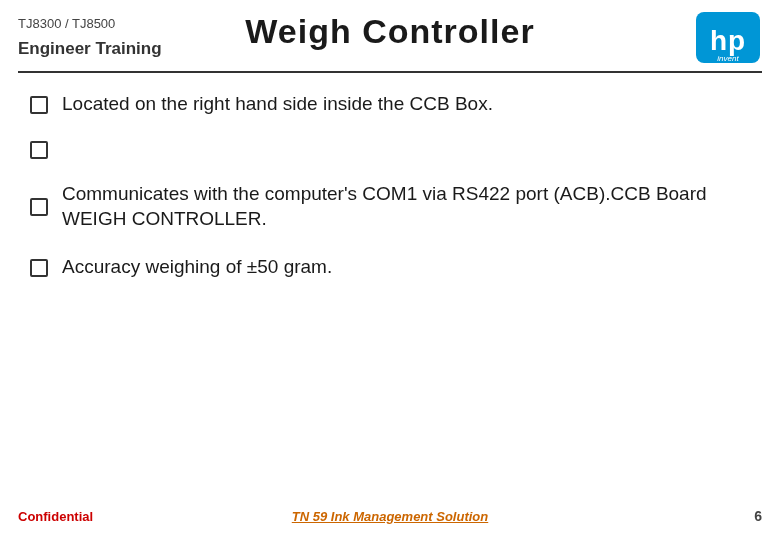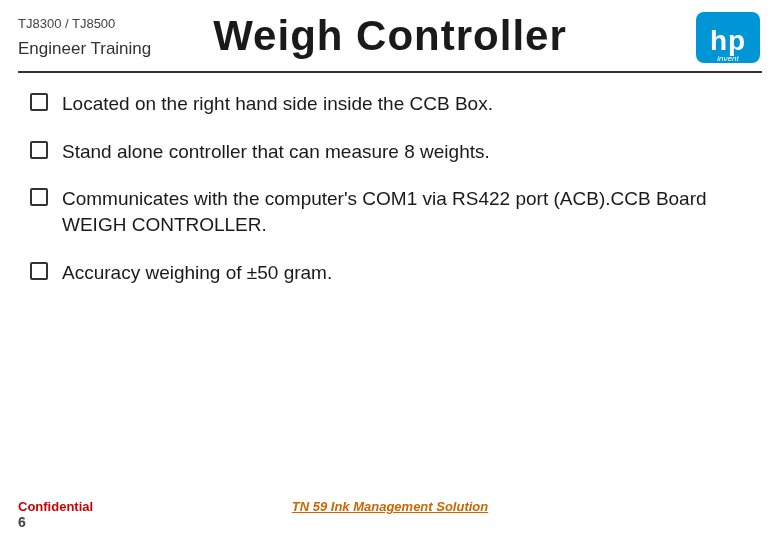--- a/index.html
+++ b/index.html
@@ -28,34 +28,34 @@
 
     .model-number {
       font-size: 13px;
       color: #444;
       font-weight: normal;
     }
 
     .engineer-training {
       font-size: 17px;
       color: #333;
-      font-weight: normal;
+      font-weight: bold;
       margin-top: 8px;
     }
 
     .title-center {
       position: absolute;
       left: 50%;
       transform: translateX(-50%);
       top: 12px;
       text-align: center;
     }
 
     .main-title {
-      font-size: 42px;
+      font-size: 34px;
       font-weight: bold;
       color: #1a1a1a;
       letter-spacing: 1px;
     }
 
     .logo-area {
       display: flex;
       align-items: center;
       justify-content: center;
     }
@@ -71,21 +71,21 @@
       border-top: 2px solid #333;
       margin: 6px 18px 0 18px;
     }
 
     .content {
       padding: 18px 30px 10px 30px;
     }
 
     .bullet-item {
       display: flex;
-      align-items: flex-start;
+      align-items: center;
       margin-bottom: 22px;
     }
 
     .bullet-checkbox {
       width: 18px;
       height: 18px;
       border: 2px solid #333;
       border-radius: 2px;
       flex-shrink: 0;
       margin-top: 2px;
@@ -94,28 +94,27 @@
     }
 
     .bullet-text {
       font-size: 19px;
       color: #1a1a1a;
       line-height: 1.35;
     }
 
     .footer {
       position: absolute;
-      bottom: 10px;
+      bottom: 16px;
       left: 0;
       right: 0;
       display: flex;
       justify-content: space-between;
-      align-items: flex-start;
+      align-items: center;
       padding: 0 18px;
-      flex-direction: column;
     }
 
     .footer-left {
       font-size: 13px;
       color: #cc0000;
       font-weight: bold;
     }
 
     .footer-center {
       font-size: 13px;
@@ -164,21 +163,20 @@
 
 <div class="content">
 
   <div class="bullet-item">
     <div class="bullet-checkbox"></div>
     <span class="bullet-text">Located on the right hand side inside the CCB Box.</span>
   </div>
 
   <div class="bullet-item">
     <div class="bullet-checkbox"></div>
-    <span class="bullet-text">Stand alone controller that can measure 8 weights.</span>
   </div>
 
 
   <div class="bullet-item">
     <div class="bullet-checkbox"></div>
     <span class="bullet-text">Communicates with the computer's COM1 via RS422 port (ACB).CCB Board WEIGH CONTROLLER.</span>
   </div>
 
   <div class="bullet-item">
     <div class="bullet-checkbox"></div>

